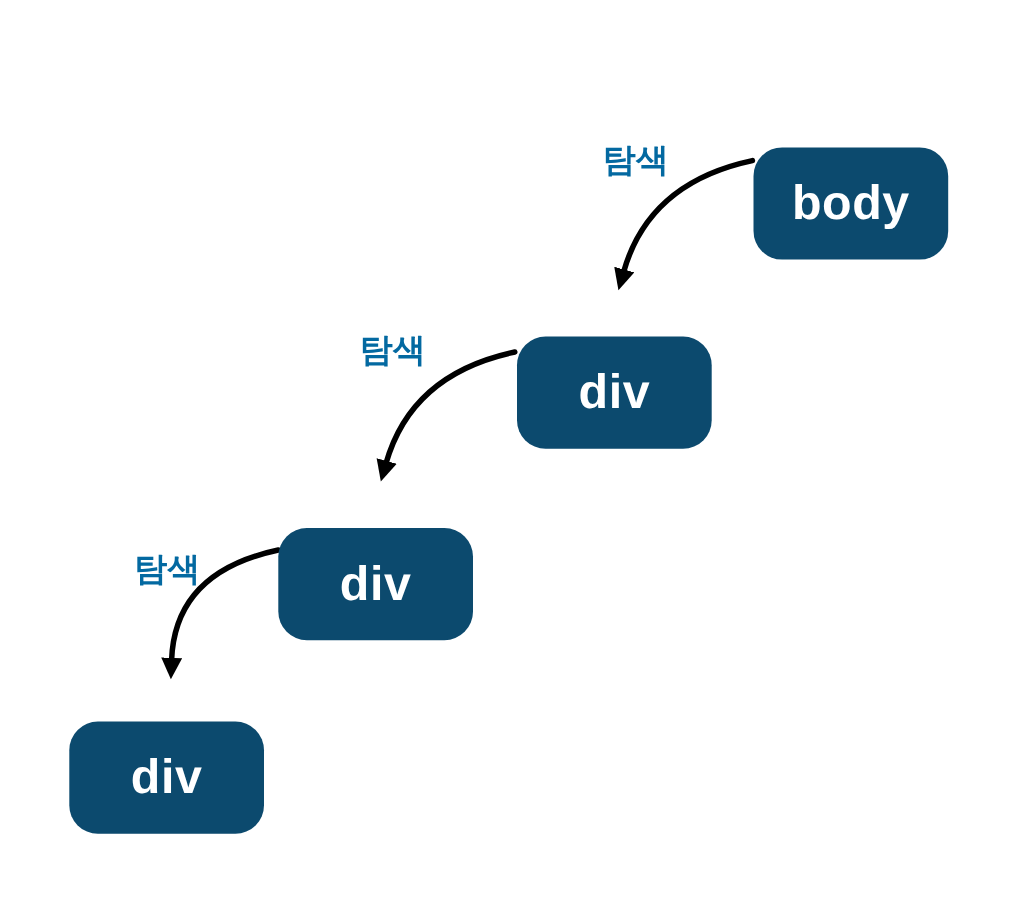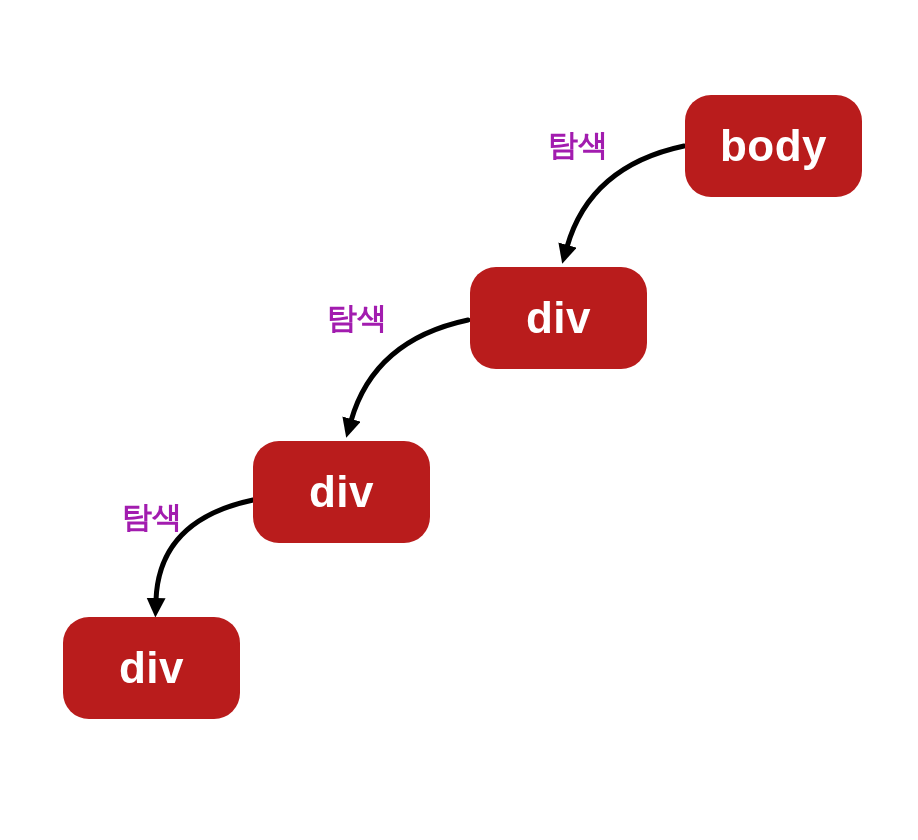--- a/index.html
+++ b/index.html
@@ -25,38 +25,39 @@
     fill: none;
     stroke: #000000;
     stroke-width: 5;
     stroke-linecap: round;
   }
   .node {
     position: absolute;
     z-index: 2;
     width: 177px;
     height: 102px;
-    background: #b91c1c;
+    background: #0c4a6e;
     border-radius: 26px;
     display: flex;
     align-items: center;
     justify-content: center;
     color: #ffffff;
     font-size: 44px;
     font-weight: 600;
     letter-spacing: 0.5px;
+    margin-top: 39px;
   }
   .node-body { left: 685px; top: 95px;  }
   .node-div1 { left: 470px; top: 267px; }
   .node-div2 { left: 253px; top: 441px; }
   .node-div3 { left: 63px;  top: 617px; }
   .edge-label {
     position: absolute;
     z-index: 3;
-    color: #a21caf;
+    color: #0369a1;
     font-size: 30px;
     font-weight: 700;
     white-space: nowrap;
   }
   .edge-label-1 { left: 548px; top: 125px; }
   .edge-label-2 { left: 327px; top: 298px; }
   .edge-label-3 { left: 122px; top: 497px; }
   .caption {
     position: absolute;
     z-index: 3;

